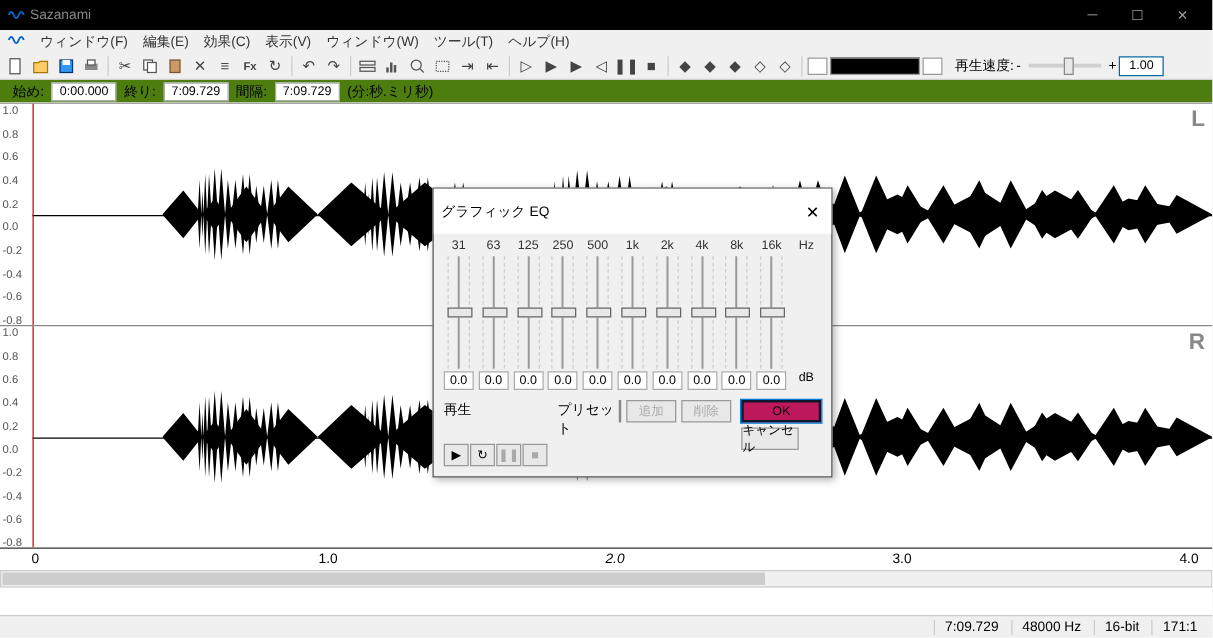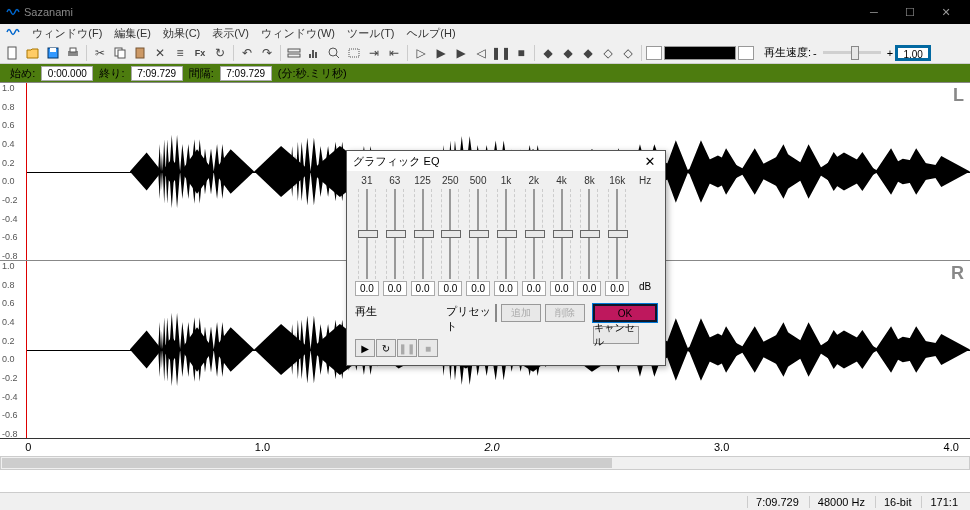--- a/index.html
+++ b/index.html
@@ -11,41 +11,41 @@
 .win-btn { width: 36px; height: 24px; display: flex; align-items: center; justify-content: center; color: #999; }
 .menubar { height: 18px; background: #f0f0f0; display: flex; gap: 12px; padding: 0 6px; align-items: center; color: #333; }
 .toolbar { height: 22px; background: #f0f0f0; border-bottom: 1px solid #d0d0d0; display: flex; align-items: center; padding: 0 4px; gap: 2px; }
 .tb-btn { width: 18px; height: 18px; display: flex; align-items: center; justify-content: center; border: 1px solid transparent; font-size: 12px; color: #444; }
 .tb-sep { width: 1px; height: 16px; background: #ccc; margin: 0 2px; }
 .tb-icon { width: 14px; height: 14px; display: block; }
 .progress-box { width: 16px; height: 14px; border: 1px solid #999; background: #fff; }
 .progress-box.filled { background: #000; width: 72px; }
 .speed-slider { width: 58px; height: 3px; background: #d0d0d0; position: relative; margin: 0 4px; }
 .speed-slider .thumb { position: absolute; top: -5px; left: 48%; width: 8px; height: 14px; background: #e8e8e8; border: 1px solid #888; }
-.speed-val { width: 36px; height: 16px; border: 3px solid #0369a1; background: #fff; text-align: center; line-height: 14px; font-size: 10px; }
+.speed-val { width: 36px; height: 16px; border: 1px solid #0369a1; background: #fff; text-align: center; line-height: 14px; font-size: 10px; }
 .timebar { height: 18px; background: #4d7c0f; display: flex; align-items: center; padding: 0 10px; gap: 6px; font-size: 10px; }
 .time-box { width: 52px; height: 15px; border: 1px solid #aaa; background: #fff; text-align: center; line-height: 13px; font-size: 10px; }
 .waveform-area { flex: 1; background: #fff; position: relative; overflow: hidden; }
 .channel { height: 178px; position: relative; border-top: 1px solid #888; }
 .ch-label { position: absolute; right: 6px; top: 2px; font-size: 18px; font-weight: bold; color: #888; }
 .y-axis { position: absolute; left: 0; top: 0; bottom: 0; width: 26px; }
 .y-tick { position: absolute; left: 2px; font-size: 9px; color: #555; }
 .wave-canvas { position: absolute; left: 26px; right: 0; top: 0; bottom: 0; }
 .wave-center { position: absolute; left: 0; right: 0; top: 50%; height: 1px; background: #000; }
 .red-marker { position: absolute; left: 0; top: 0; bottom: 0; width: 1px; background: #d00; }
 .wave-blob { position: absolute; top: 50%; background: #000; transform: translateY(-50%); }
 .x-axis { height: 18px; background: #fff; border-top: 1px solid #333; position: relative; font-size: 10px; }
 .x-tick { position: absolute; top: 2px; }
 .hscroll { height: 14px; background: #f0f0f0; border: 1px solid #ccc; position: relative; }
 .hscroll-thumb { position: absolute; left: 1px; top: 1px; bottom: 1px; width: 63%; background: #cdcdcd; }
 .statusbar { height: 18px; background: #f0f0f0; border-top: 1px solid #ccc; display: flex; justify-content: flex-end; align-items: center; padding: 0 4px; gap: 2px; font-size: 10px; }
 .status-cell { border-left: 1px solid #ccc; padding: 0 8px; }
 
 .dialog { position: absolute; left: 346px; top: 150px; width: 320px; background: #f0f0f0; border: 1px solid #555; box-shadow: 2px 2px 6px rgba(0,0,0,0.3); z-index: 100; }
-.dlg-title { height: 20px; background: #fff; display: flex; align-items: center; padding: 0 6px; font-size: 11px; justify-content: space-between; }
+.dlg-title { height: 36px; background: #fff; display: flex; align-items: center; padding: 0 6px; font-size: 11px; justify-content: space-between; }
 .dlg-close { width: 18px; text-align: center; font-size: 13px; }
 .eq-grid { display: flex; padding: 4px 6px; gap: 0; }
 .eq-band { width: 28px; display: flex; flex-direction: column; align-items: center; gap: 2px; }
 .eq-freq { font-size: 10px; color: #333; height: 12px; }
 .eq-slider { width: 18px; height: 90px; background: linear-gradient(to right, transparent 45%, #999 45%, #999 55%, transparent 55%); position: relative; border-left: 1px dashed #ccc; border-right: 1px dashed #ccc; }
 .eq-thumb { position: absolute; left: -1px; top: 50%; transform: translateY(-50%); width: 20px; height: 8px; background: #e8e8e8; border: 1px solid #666; }
 .eq-val { width: 24px; height: 15px; border: 1px solid #aaa; background: #fff; text-align: center; font-size: 10px; line-height: 13px; }
 .eq-unit { width: 22px; font-size: 10px; text-align: center; }
 .dlg-bottom { display: flex; padding: 4px 8px 8px; gap: 8px; align-items: flex-start; }
 .play-group { display: flex; flex-direction: column; gap: 20px; }

